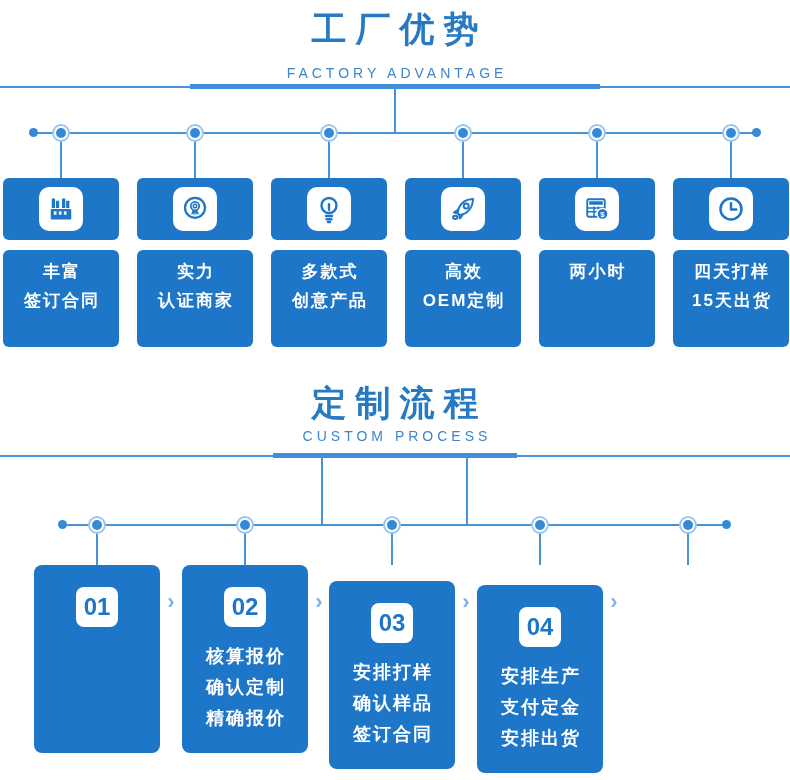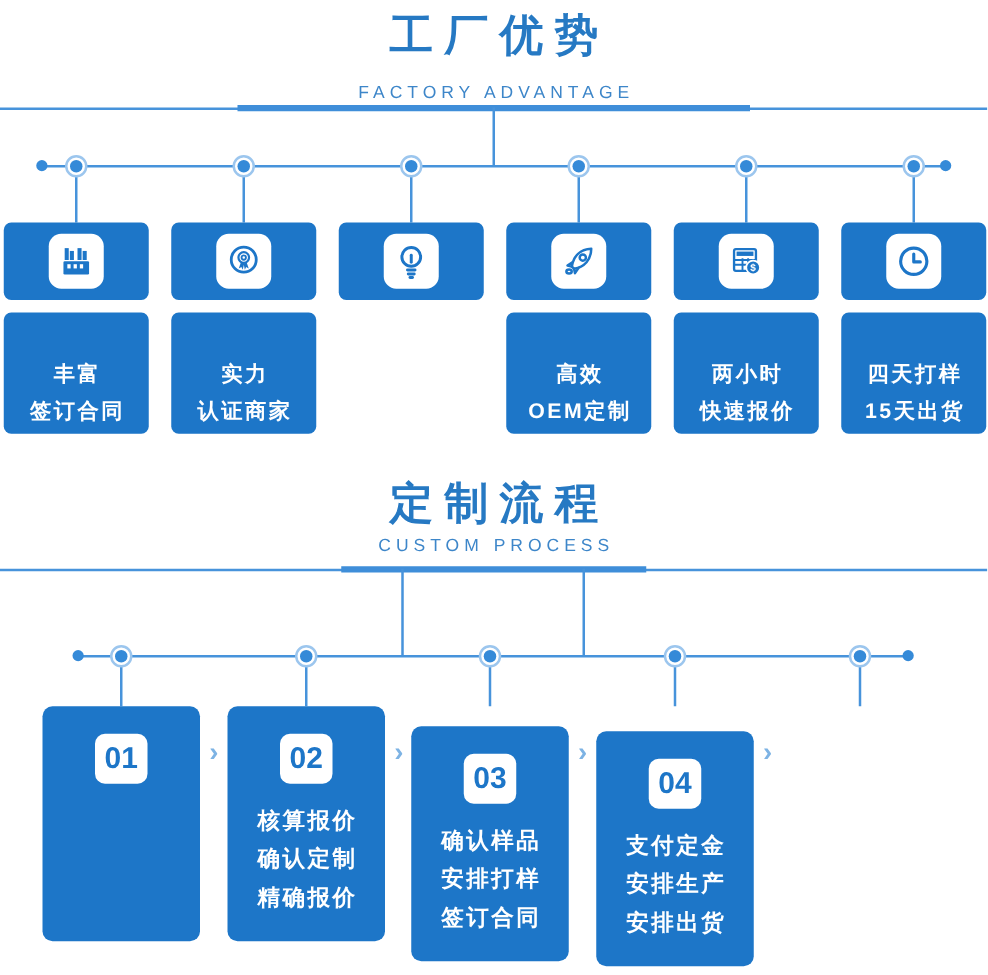--- a/index.html
+++ b/index.html
@@ -28,21 +28,21 @@
     position:absolute;width:116px;height:62px;background:#1d76c8;border-radius:6px;
     display:flex;align-items:center;justify-content:center;
   }
   .icon-plate{
     width:44px;height:44px;background:#ffffff;border-radius:10px;
     display:flex;align-items:center;justify-content:center;
   }
   .icon-plate svg{width:30px;height:30px;}
   .adv-text-box{
     position:absolute;width:116px;height:97px;background:#1d76c8;border-radius:6px;
-    color:#ffffff;text-align:center;box-sizing:border-box;padding-top:35px;
+    color:#ffffff;text-align:center;box-sizing:border-box;padding-top:7px;
   }
   .adv-text-box .ln{font-size:17px;font-weight:bold;line-height:29px;letter-spacing:2px;text-indent:2px;}
   .step-box{
     position:absolute;width:126px;height:188px;background:#1d76c8;border-radius:8px;
     color:#ffffff;text-align:center;top:565px;
   }
   .step-num{
     width:42px;height:40px;background:#ffffff;border-radius:8px;margin:22px auto 0;
     color:#1d76c8;font-size:24px;font-weight:bold;line-height:40px;text-align:center;
   }
@@ -142,20 +142,24 @@
       <svg viewBox="0 0 24 24">
         <g fill="none" stroke="#1d76c8" stroke-width="1.9" stroke-linecap="round">
           <circle cx="12" cy="9.2" r="6"></circle>
           <path d="M12 8.2 v4.4"></path>
           <path d="M9.6 17.6 h4.8"></path>
           <path d="M10.1 20.2 h3.8"></path>
           <path d="M11.2 22.4 h1.6"></path>
         </g>
       </svg>
     </div>
+  </div>
+  <div class="adv-text-box" style="left:271px;top:250px;">
+    <div class="ln">多款式</div>
+    <div class="ln">创意产品</div>
   </div>
 
   <div class="adv-icon-box" style="left:405px;top:178px;">
     <div class="icon-plate">
       <svg viewBox="0 0 24 24">
         <g fill="none" stroke="#1d76c8" stroke-width="1.6" stroke-linecap="round" stroke-linejoin="round">
           <path d="M20 4 C13 4.4 8.6 8.6 7.6 15.4 L9 16.8 C15.8 15.8 19.8 11 20 4 Z"></path>
           <circle cx="14.6" cy="9.6" r="2"></circle>
           <path d="M8 12.6 L4.8 14.8 L7.4 15.4"></path>
           <path d="M11.8 16.4 L9.6 19.6 L9 17"></path>
@@ -180,21 +184,20 @@
           <path d="M4.8 11.2 H17.6"></path>
             <path d="M4.8 14.2 H17.6"></path>
         </g>
         <circle cx="16.4" cy="16" r="4.4" fill="#1d76c8" stroke="#ffffff" stroke-width="1.1"></circle>
         <text x="16.4" y="18.2" font-size="6.4" font-weight="bold" fill="#ffffff" text-anchor="middle">$</text>
       </svg>
     </div>
   </div>
   <div class="adv-text-box" style="left:539px;top:250px;">
     <div class="ln">两小时</div>
-    <div class="ln">快速报价</div>
   </div>
 
   <div class="adv-icon-box" style="left:673px;top:178px;">
     <div class="icon-plate">
       <svg viewBox="0 0 24 24">
         <g fill="none" stroke="#1d76c8" stroke-width="2" stroke-linecap="round" stroke-linejoin="round">
           <circle cx="12" cy="12" r="8.4"></circle>
           <path d="M12 7.4 V12.4 H16.2"></path>
         </g>
       </svg>
@@ -249,31 +252,31 @@
       <div class="ln">核算报价</div>
       <div class="ln">确认定制</div>
       <div class="ln">精确报价</div>
     </div>
   </div>
   <div class="step-arrow" style="left:308px;">›</div>
 
   <div class="step-box" style="left:329px;margin-top:16px;">
     <div class="step-num">03</div>
     <div class="step-lines">
+      <div class="ln">安排打样</div>
       <div class="ln">确认样品</div>
-      <div class="ln">安排打样</div>
       <div class="ln">签订合同</div>
     </div>
   </div>
   <div class="step-arrow" style="left:455px;">›</div>
 
   <div class="step-box" style="left:477px;margin-top:20px;">
     <div class="step-num">04</div>
     <div class="step-lines">
+      <div class="ln">安排生产</div>
       <div class="ln">支付定金</div>
-      <div class="ln">安排生产</div>
       <div class="ln">安排出货</div>
     </div>
   </div>
   <div class="step-arrow" style="left:603px;">›</div>
 
 
 </div>
 
 </body></html>

